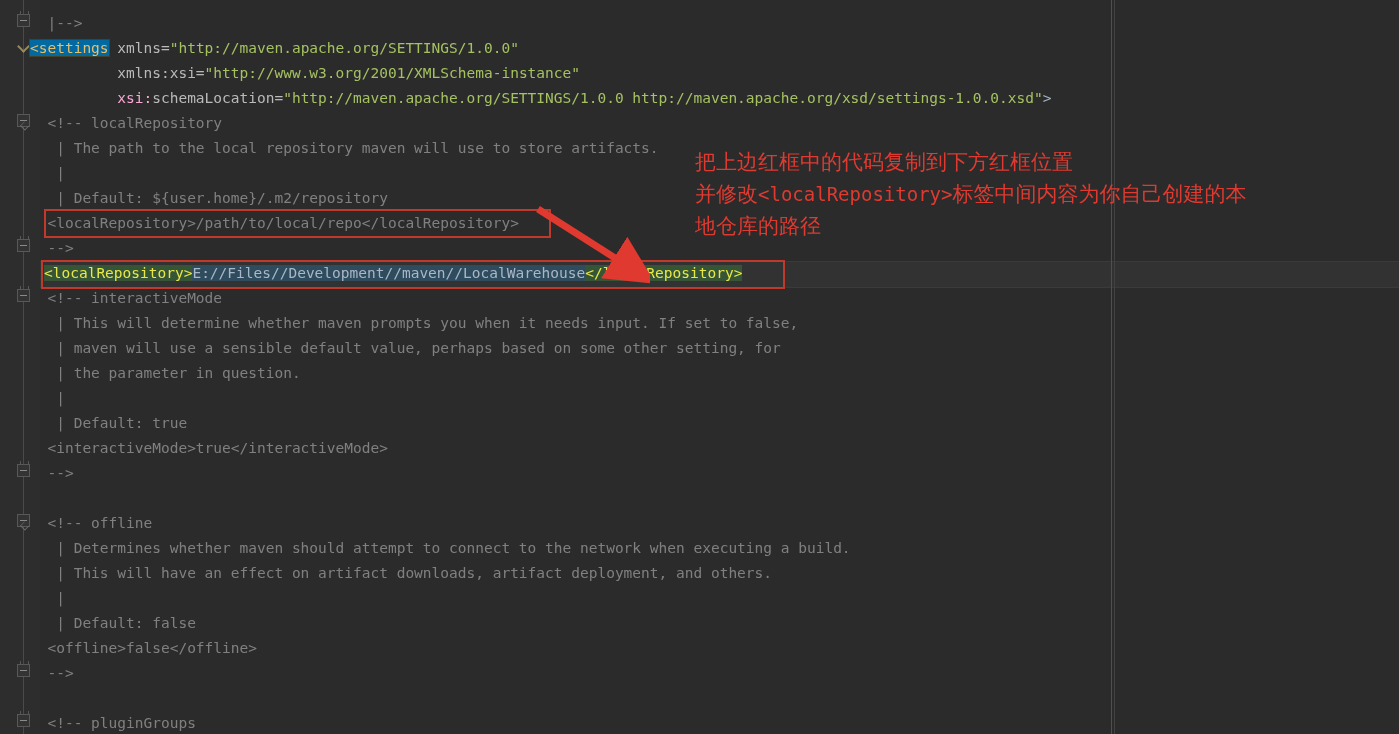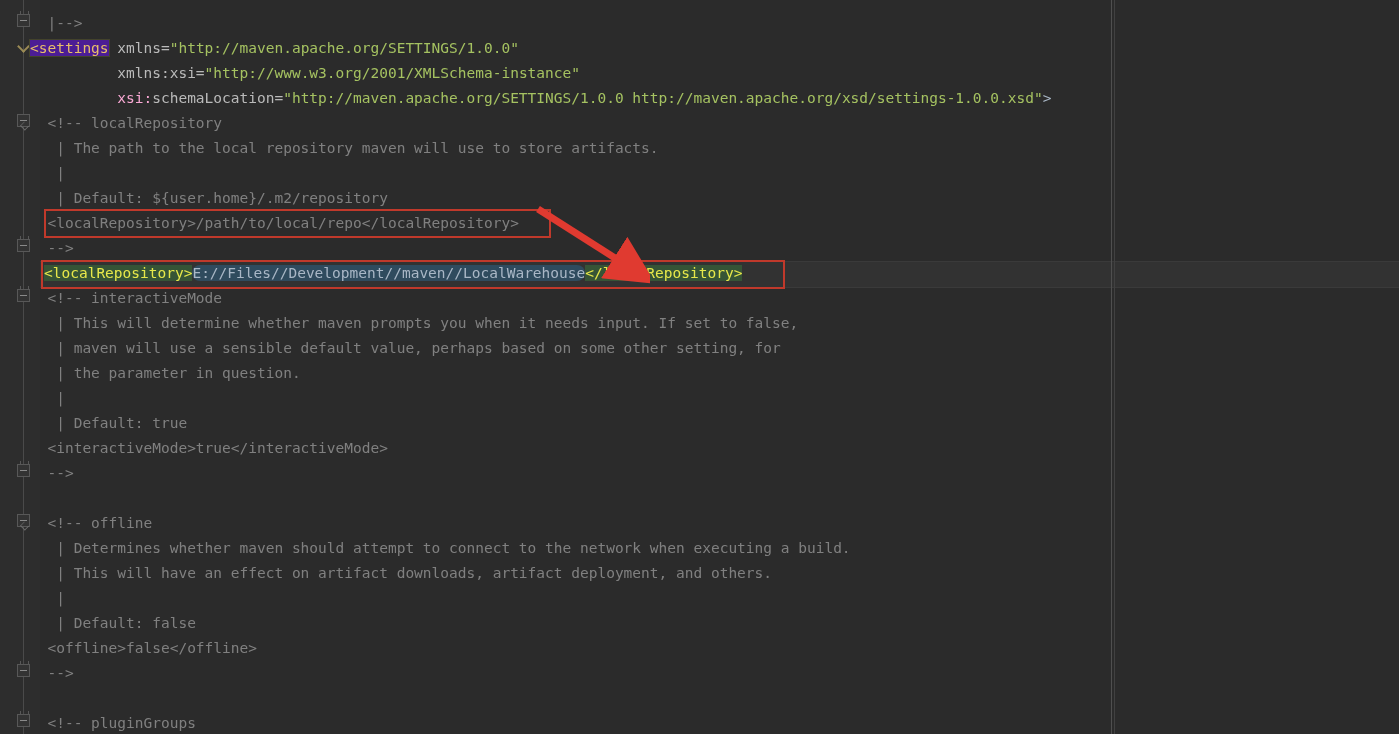--- a/index.html
+++ b/index.html
@@ -96,27 +96,27 @@
   .line {
     position: absolute;
     left: 0;
     height: 25px;
     white-space: pre;
   }
   .cmt   { color: #808080; }
   .tag   { color: #e8bf6a; }
   .attr  { color: #bababa; }
   .val   { color: #a5c261; }
-  .txt   { color: #a9b7c6; border-radius: 8px; }
+  .txt   { color: #a9b7c6; }
   .ns    { color: #f9a8d4; }
   .punct { color: #a9b7c6; }
 
   
   .tag-hl {
-    background: #4c1d95;
+    background: #0369a1;
     outline: 1px solid #43432c;
   }
   
   .tag-hl-green {
     background: #365436;
     color: #e8e84a;
   }
   .sel-bg { background: #2f4b5e; }
 
   
@@ -206,14 +206,17 @@
 
   <svg id="arrow-svg" viewBox="0 0 120 100">
     <defs>
       <marker id="ah" markerWidth="7" markerHeight="7" refX="2" refY="3.5" orient="auto">
         <polygon points="0,0 7,3.5 0,7" fill="#e03a30"></polygon>
       </marker>
     </defs>
     <line x1="8" y1="14" x2="96" y2="70" stroke="#e03a30" stroke-width="7" marker-end="url(#ah)"></line>
   </svg>
 
+  <div id="annotation"><span>把上边红框中的代码复制到下方红框位置</span>
+<span>并修改</span><span class="mono">&lt;localRepository&gt;</span><span>标签中间内容为你自己创建的本</span>
+<span>地仓库的路径</span></div>
 
 </div>
 
 </body></html>

